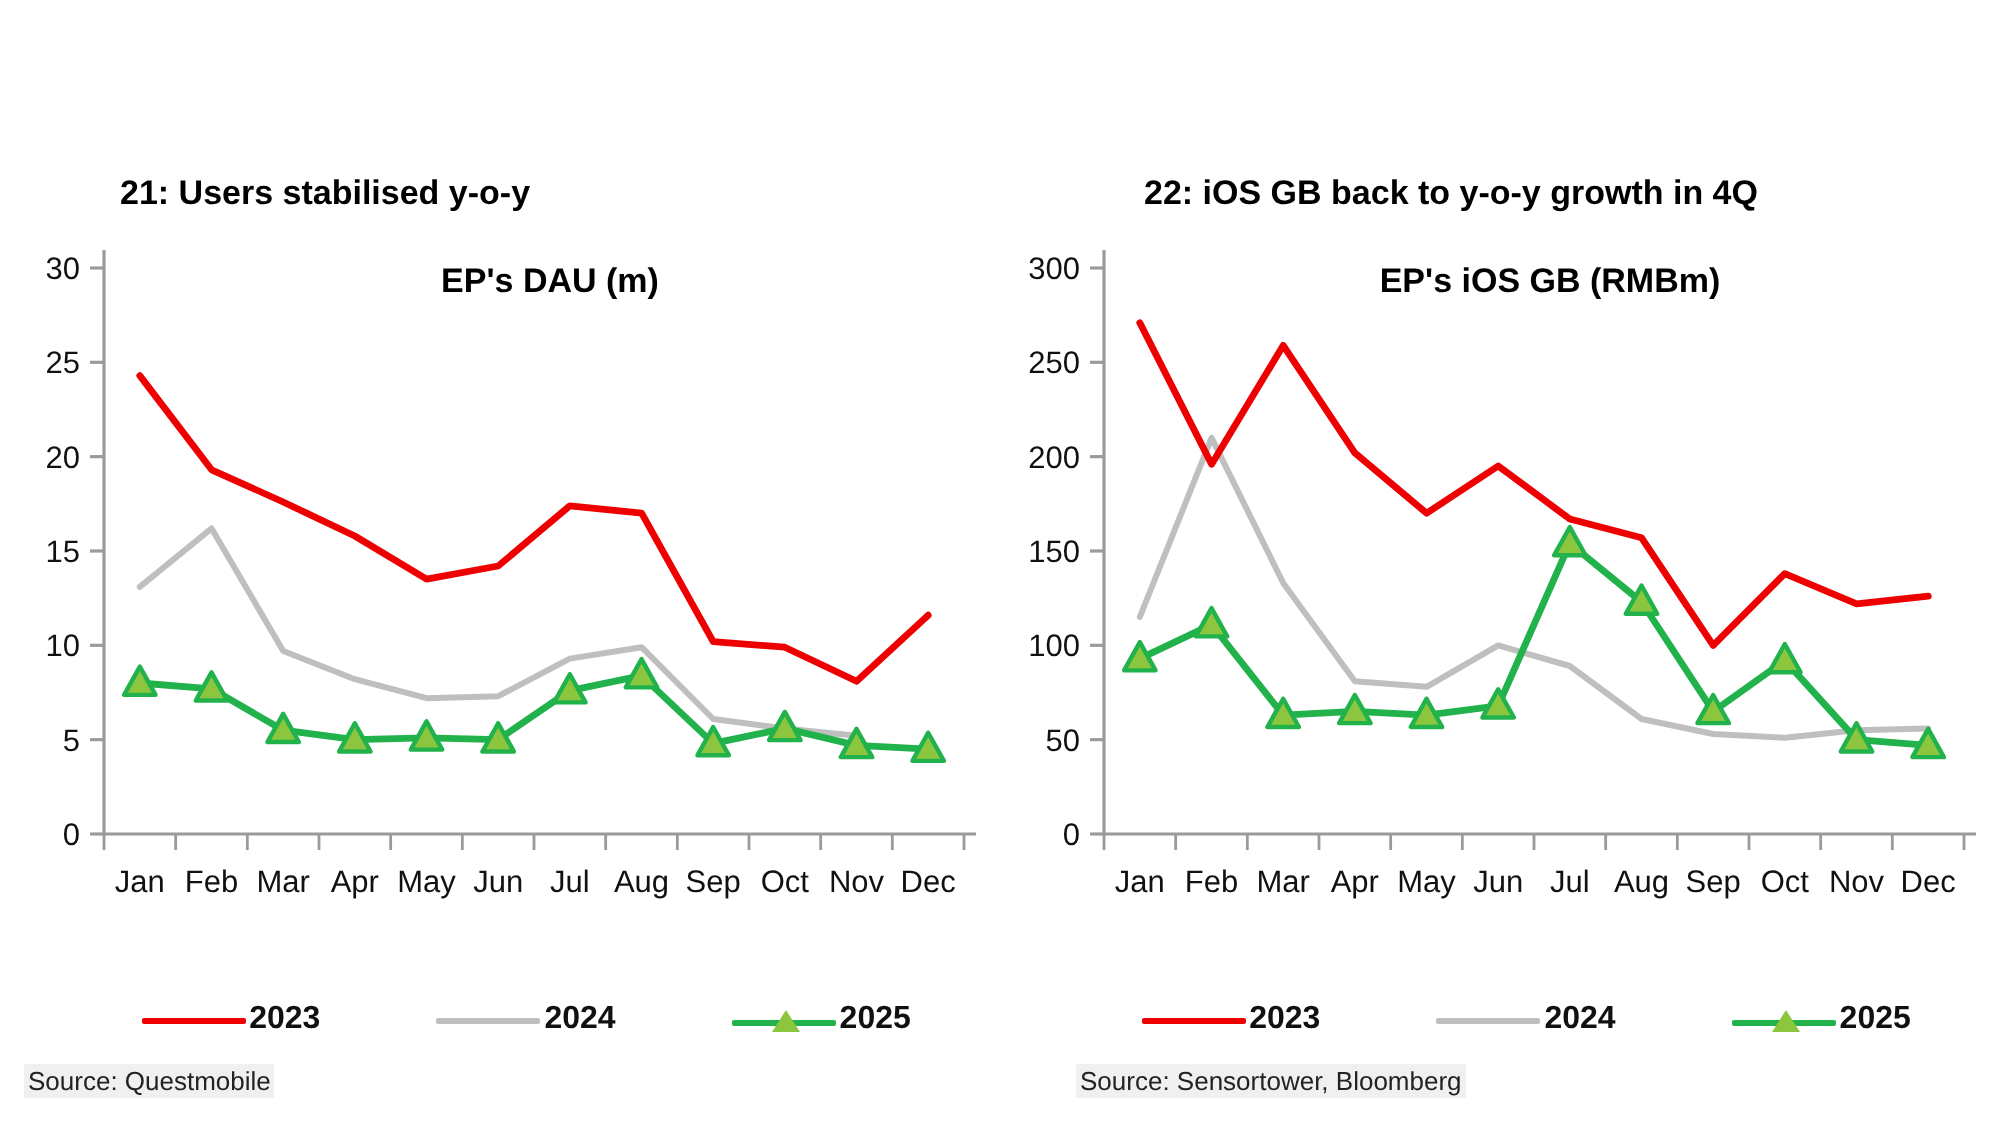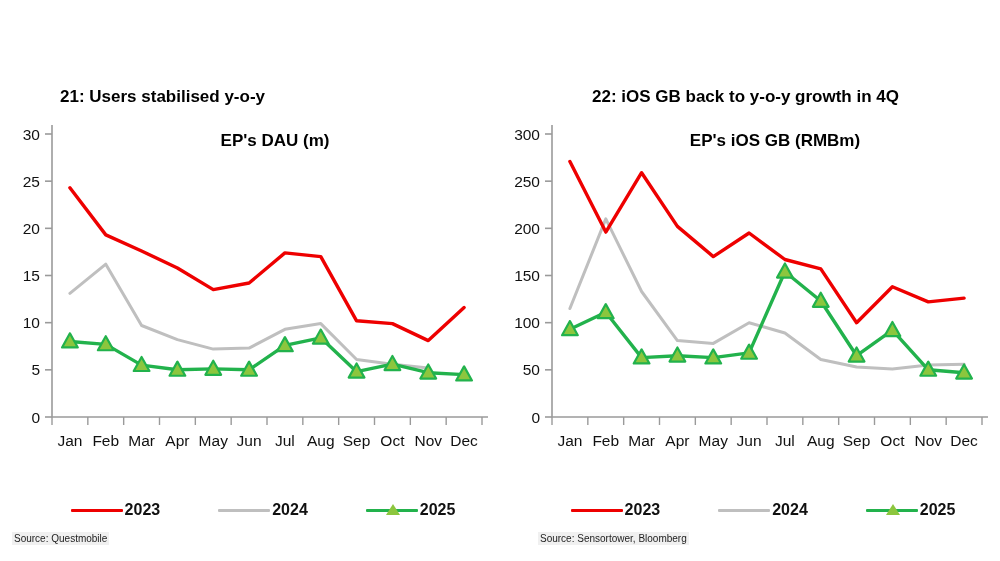--- a/index.html
+++ b/index.html
@@ -23,21 +23,21 @@
   .panel{position:absolute;top:80px;height:470px;}
   .panel-left{left:0px;width:500px;}
   .panel-right{left:500px;width:500px;}
 
   .panel-title{
     position:absolute;left:12px;top:7px;
     font-size:17px;font-weight:bold;color:#000;
     white-space:nowrap;
     margin-left:48px;
   }
-  .panel-right .panel-title{left:44px;}
+  .panel-right .panel-title{left:24px;}
 
   .chart-wrap{position:absolute;left:0;top:32px;width:500px;height:360px;}
 
   svg{display:block;}
 
   .chart-head{
     font-size:17px;font-weight:bold;fill:#000;
   }
   .tick-label{
     font-size:15.5px;fill:#111;font-family:"Liberation Sans", sans-serif;
@@ -49,37 +49,37 @@
   .legend{
     position:absolute;top:415px;left:0;width:500px;height:30px;
   }
   .legend-row{
     display:flex;align-items:center;justify-content:center;gap:0px;
     height:30px;padding-left:26px;
   }
   .legend-item{
     display:flex;align-items:center;gap:2px;margin-right:58px;
   }
-  .legend-item:last-child{margin-right:0;}
+  .legend-item:last-child{margin-right:0;align-items:flex-end;}
   .legend-swatch{
     position:relative;width:52px;height:16px;
     display:inline-block;
   }
   .legend-swatch .ln{
     position:absolute;left:0;top:7px;width:52px;height:3.2px;border-radius:1px;
   }
   .legend-swatch .tri{
     position:absolute;left:20px;top:2px;width:0;height:0;
     border-left:7px solid transparent;border-right:7px solid transparent;
   }
   .legend-label{font-size:16px;font-weight:bold;color:#111;}
 
   .source{
     position:absolute;top:452px;left:12px;
-    font-size:10px;color:#222;
+    font-size:13px;color:#222;
     background:#f0f0f0;
     padding:1px 2px;
   }
   .panel-right .source{left:38px;}
 </style>
 </head>
 <body>
 
 <div class="page">
 

